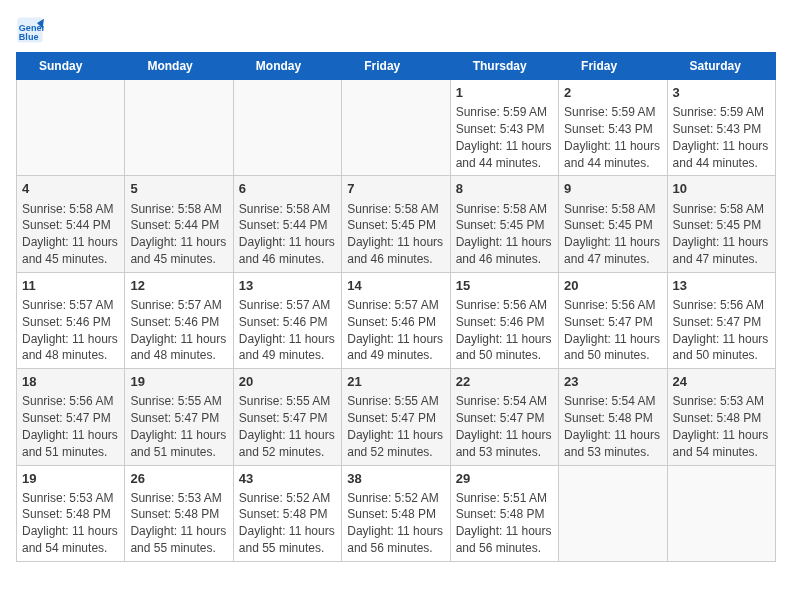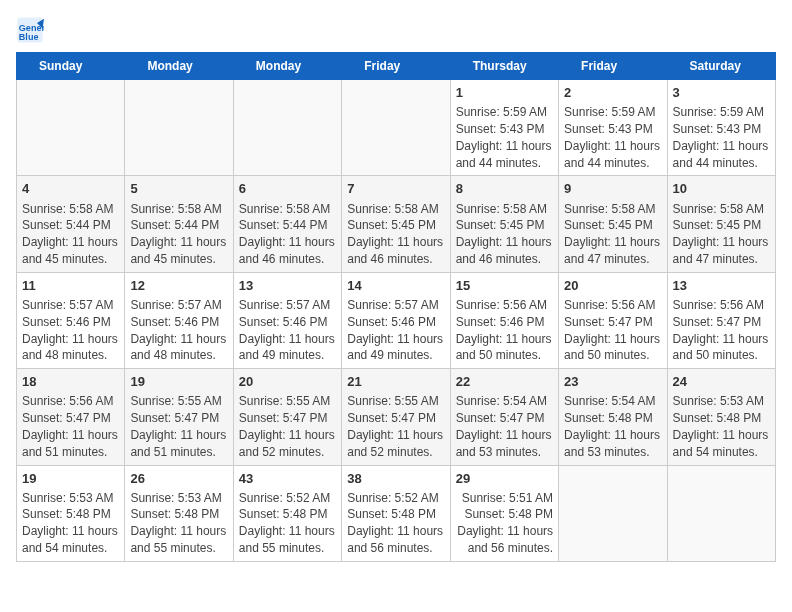--- a/index.html
+++ b/index.html
@@ -319,21 +319,21 @@
         </td>
         <td>
           <span class="day-number">38</span>
           <div class="day-info" style="white-space: pre-line;">Sunrise: 5:52 AM
 Sunset: 5:48 PM
 Daylight: 11 hours
 and 56 minutes.</div>
         </td>
         <td>
           <span class="day-number">29</span>
-          <div class="day-info" style="white-space: pre-line; text-align: right;">Sunrise: 5:51 AM
+          <div class="day-info" style="white-space: pre-line;">Sunrise: 5:51 AM
 Sunset: 5:48 PM
 Daylight: 11 hours
 and 56 minutes.</div>
         </td>
         <td class="empty"></td>
         <td class="empty"></td>
       </tr>
     </tbody>
 </table>
 

